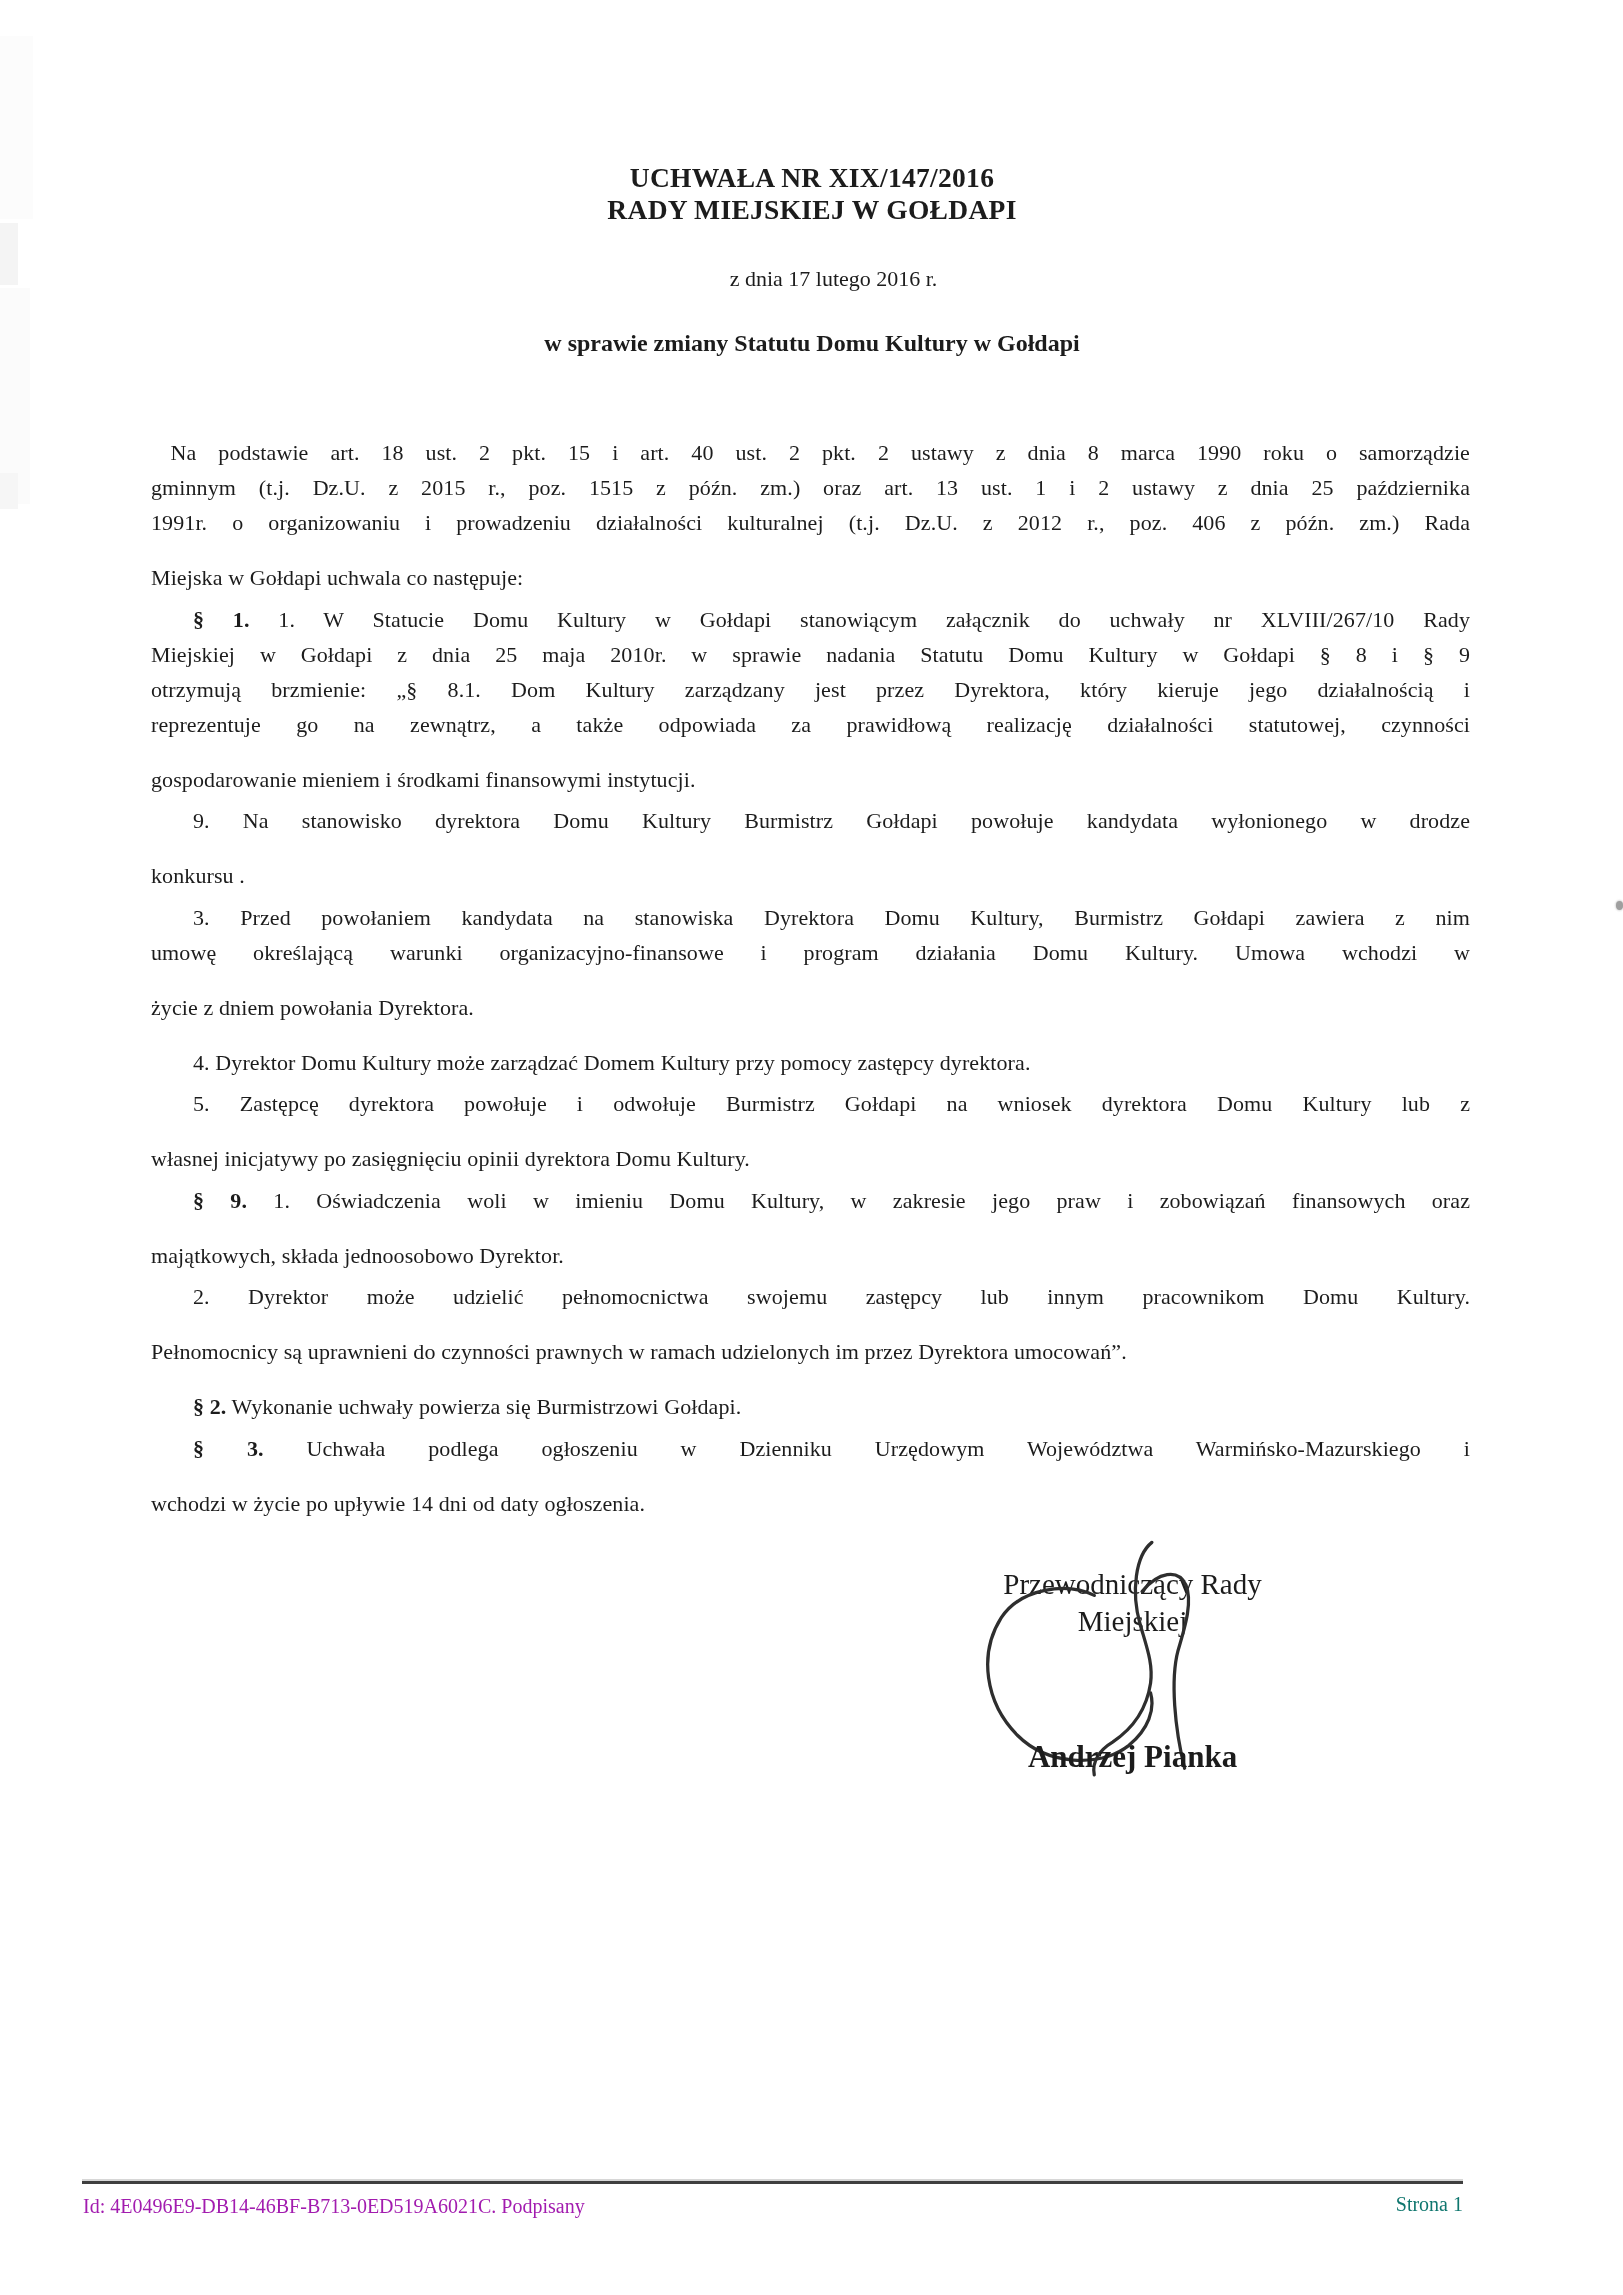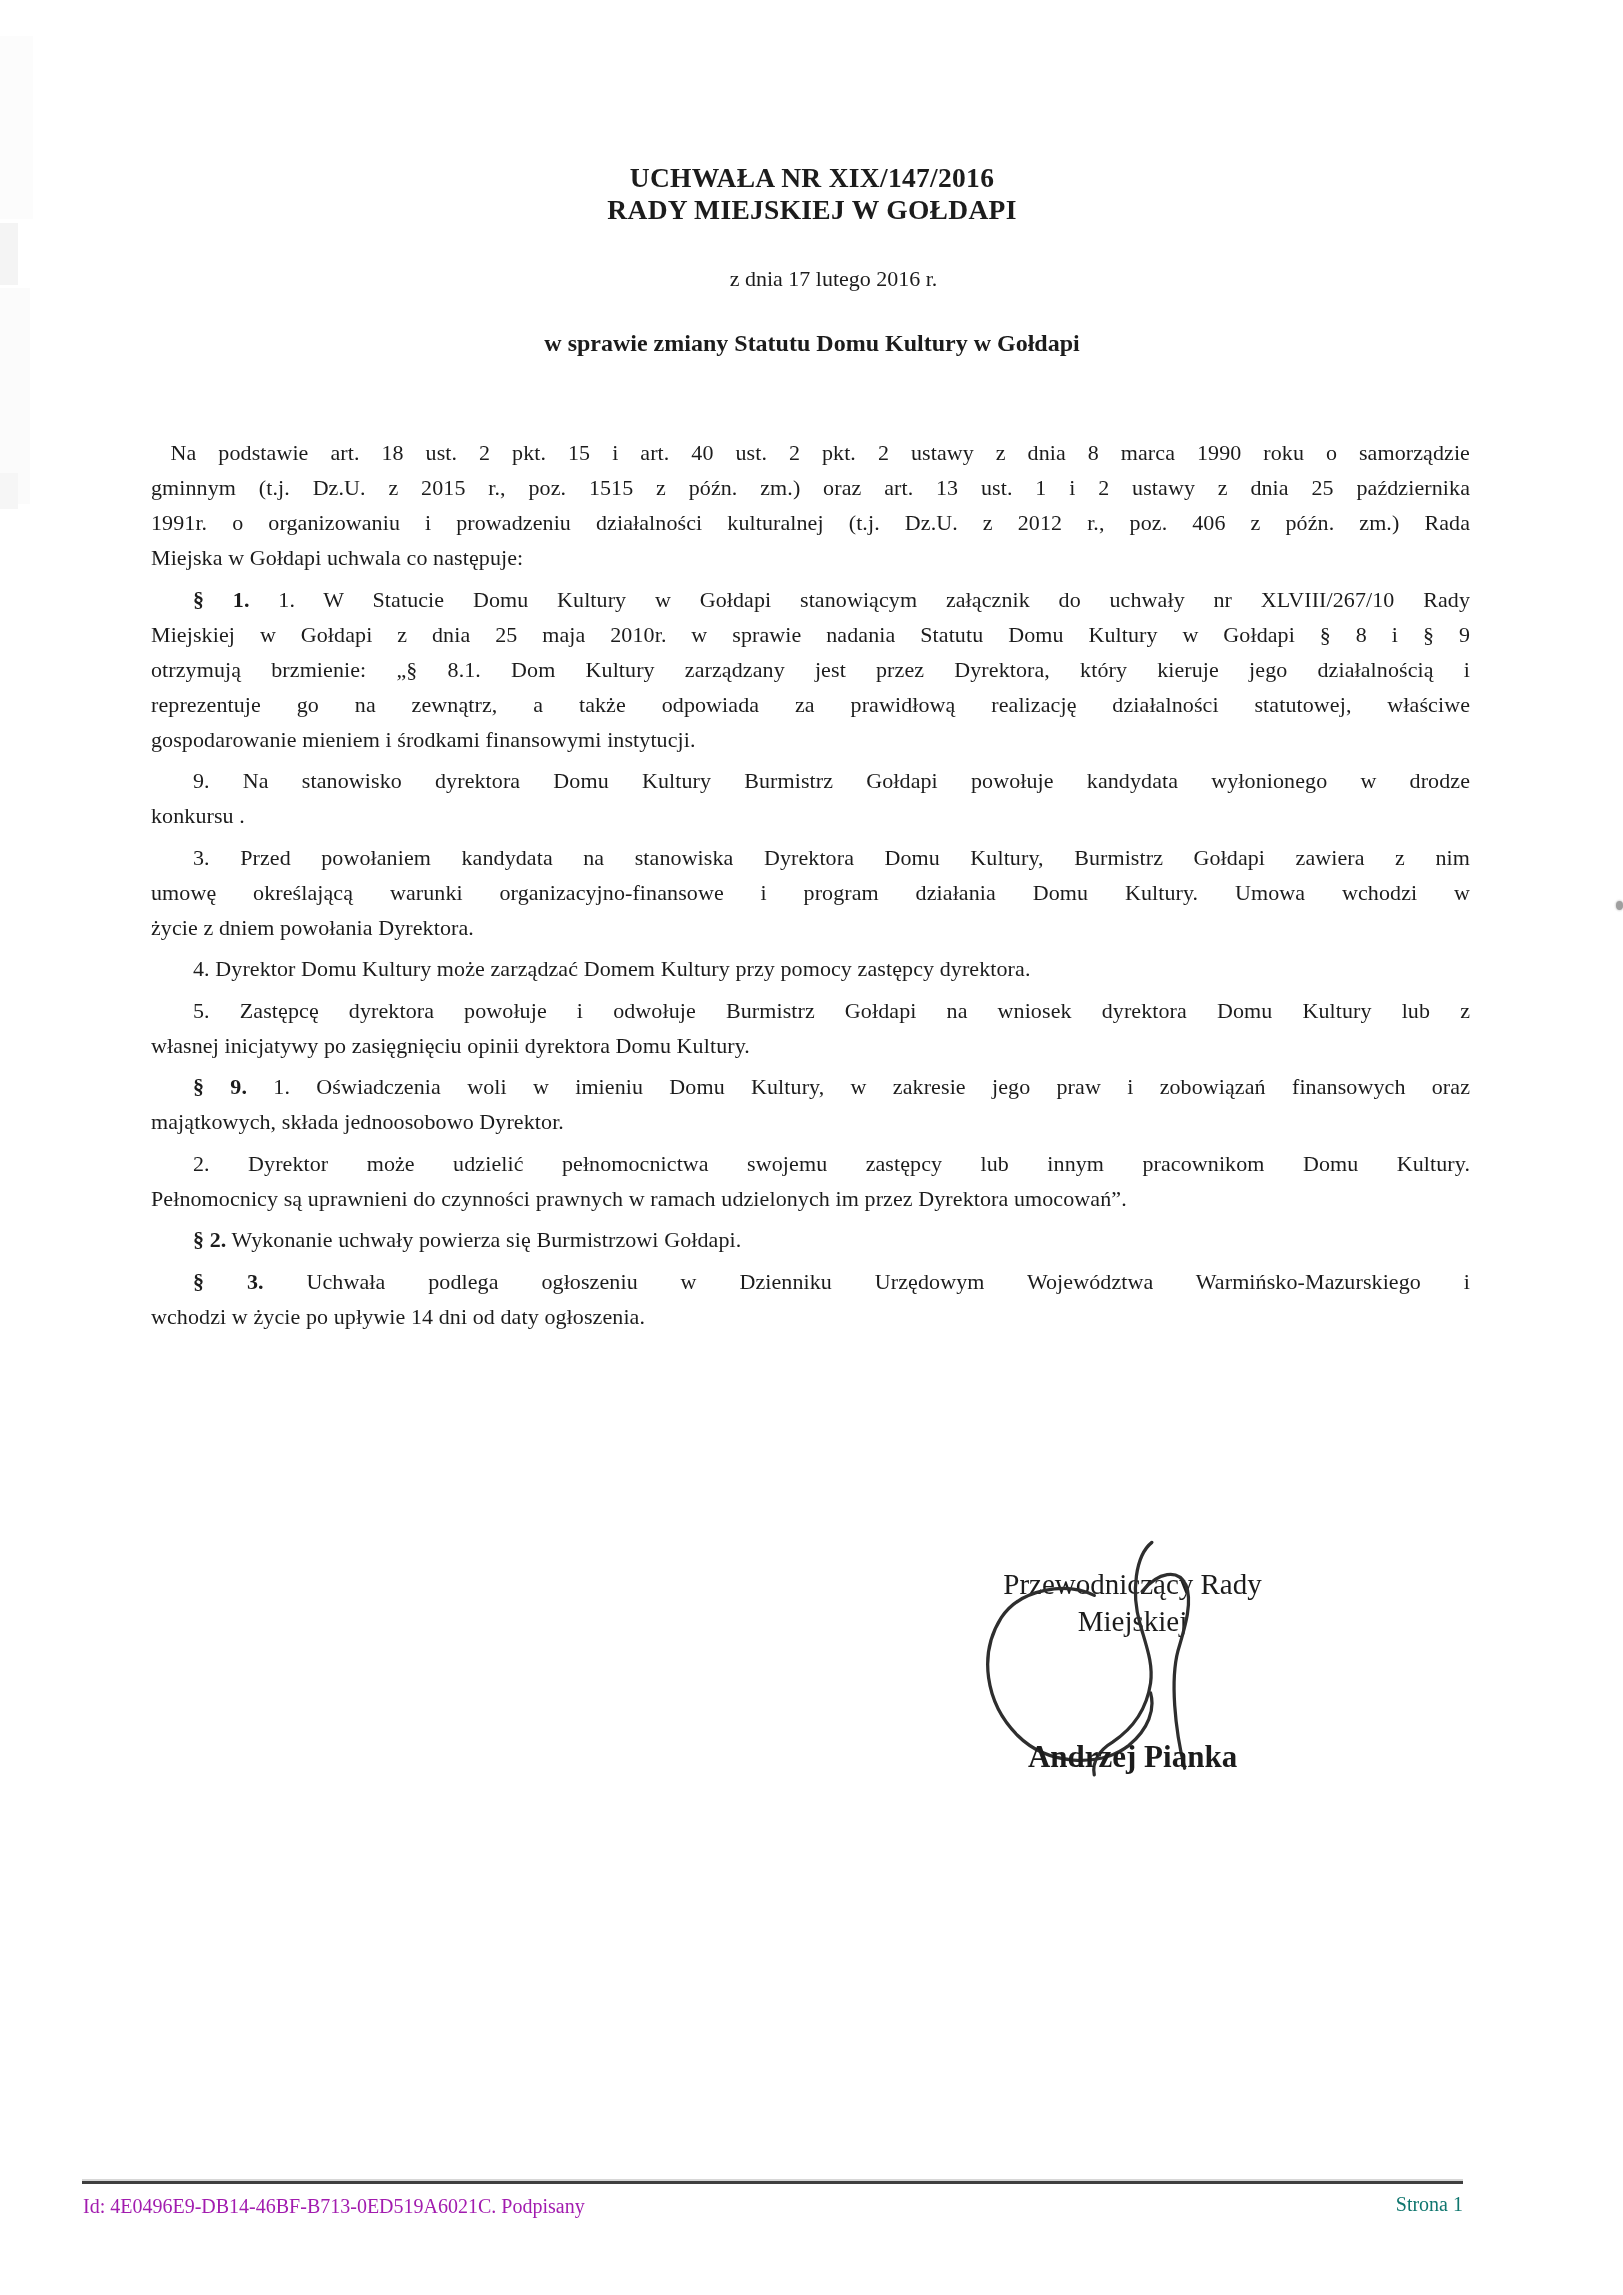--- a/index.html
+++ b/index.html
@@ -39,21 +39,21 @@
     position: absolute; left: 151px; top: 435px; width: 1319px;
     font-size: 22px; line-height: 35px;
     letter-spacing: 0.1px;
   }
   .para { margin: 0 0 6.5px 0; }
   .line {
     text-align: justify;
     text-align-last: justify;
     white-space: nowrap; 
   }
-  .line.last { text-align-last: left; white-space: normal; }
+  .line.last { text-align-last: left; white-space: normal; margin-top: 20px; }
   .b { font-weight: bold; }
 
   
   .sig-role {
     position: absolute; left: 936px; top: 1566px; width: 393px;
     text-align: center; font-size: 29px; line-height: 37px;
   }
   .sig-name {
     position: absolute; left: 936px; top: 1739px; width: 393px;
     text-align: center; font-size: 31px; font-weight: bold;
@@ -97,21 +97,21 @@
       <div class="para">
         <div class="line" style="text-indent: 19.6px;"><span>Na podstawie art. 18 ust. 2 pkt. 15 i art. 40 ust. 2 pkt. 2 ustawy z dnia 8 marca 1990 roku o samorządzie</span></div>
         <div class="line"><span>gminnym (t.j. Dz.U. z 2015 r., poz. 1515 z późn. zm.) oraz art. 13 ust. 1 i 2 ustawy z dnia 25 października</span></div>
         <div class="line"><span>1991r. o organizowaniu i prowadzeniu działalności kulturalnej (t.j. Dz.U. z 2012 r., poz. 406 z późn. zm.) Rada</span></div>
         <div class="line last"><span>Miejska w Gołdapi uchwala co następuje:</span></div>
       </div>
       <div class="para">
         <div class="line" style="text-indent: 42px;"><span class="b">§ 1.</span><span> 1. W Statucie Domu Kultury w Gołdapi stanowiącym załącznik do uchwały nr XLVIII/267/10 Rady</span></div>
         <div class="line"><span>Miejskiej w Gołdapi z dnia 25 maja 2010r. w sprawie nadania Statutu Domu Kultury w Gołdapi § 8 i § 9</span></div>
         <div class="line"><span>otrzymują brzmienie: „§ 8.1. Dom Kultury zarządzany jest przez Dyrektora, który kieruje jego działalnością i</span></div>
-        <div class="line"><span>reprezentuje go na zewnątrz, a także odpowiada za prawidłową realizację działalności statutowej, właściwe</span></div>
+        <div class="line"><span>reprezentuje go na zewnątrz, a także odpowiada za prawidłową realizację działalności statutowej, czynności</span></div>
         <div class="line last"><span>gospodarowanie mieniem i środkami finansowymi instytucji.</span></div>
       </div>
       <div class="para">
         <div class="line" style="text-indent: 42px;"><span>9. Na stanowisko dyrektora Domu Kultury Burmistrz Gołdapi powołuje kandydata wyłonionego w drodze</span></div>
         <div class="line last"><span>konkursu .</span></div>
       </div>
       <div class="para">
         <div class="line" style="text-indent: 42px;"><span>3. Przed powołaniem kandydata na stanowiska Dyrektora Domu Kultury, Burmistrz Gołdapi zawiera z nim</span></div>
         <div class="line"><span>umowę określającą warunki organizacyjno-finansowe i program działania Domu Kultury. Umowa wchodzi w</span></div>
         <div class="line last"><span>życie z dniem powołania Dyrektora.</span></div>

